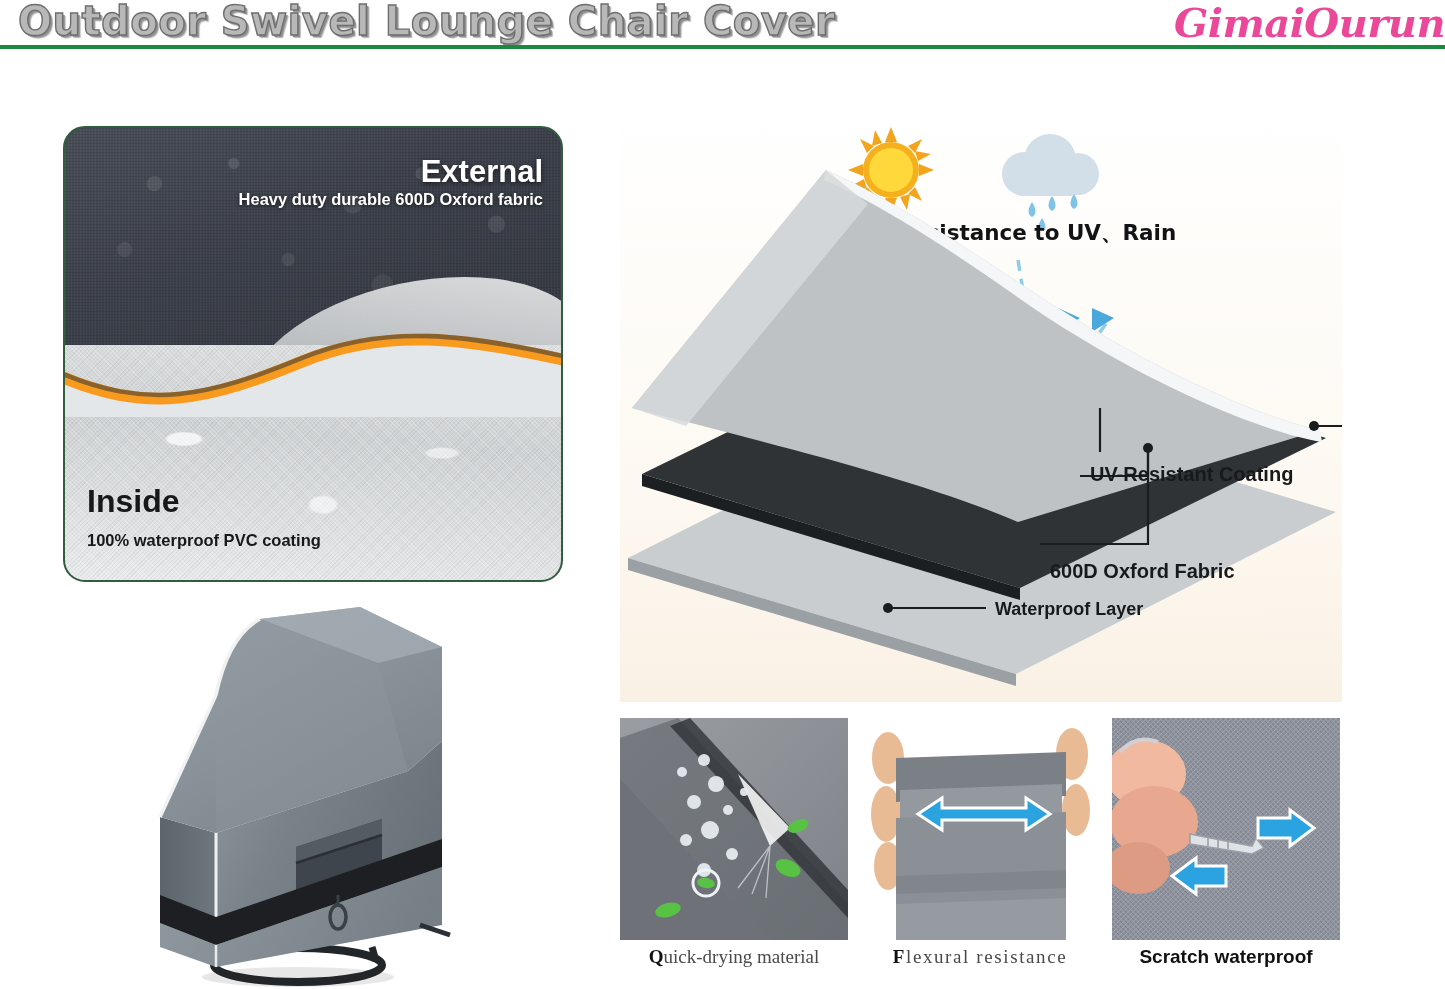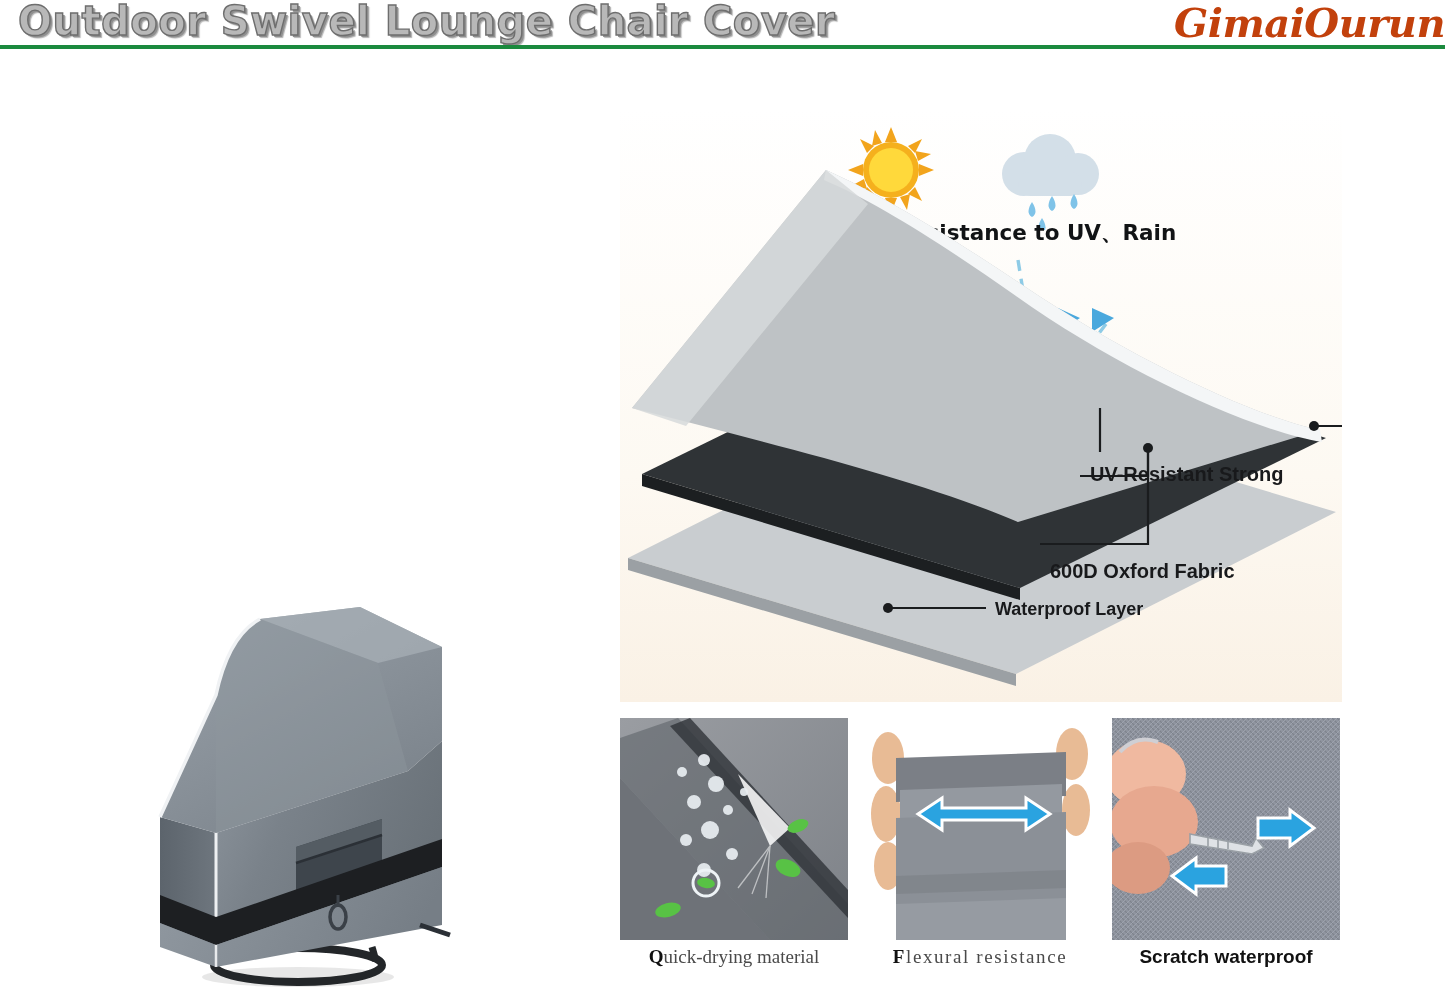--- a/index.html
+++ b/index.html
@@ -23,21 +23,21 @@
     color:#b8b8b8;
     -webkit-text-stroke:1.4px #6e6e6e;
     text-shadow:2px 2px 0 #8f8f8f, 3px 3px 1px rgba(90,90,90,.45);
     white-space:nowrap;
   }
   .logo{
     position:absolute;right:0px;top:-1px;
     font-family:"DejaVu Serif", serif;
     font-style:italic;font-weight:bold;
     font-size:40px;
-    color:#c2410c;
+    color:#ec4899;
     letter-spacing:-0.5px;
     white-space:nowrap;
     margin-left:36px;
   }
   .header-rule{
     position:absolute;left:0;top:45px;width:1445px;height:4px;
     background:#1b8a3e;
   }
 
   
@@ -155,20 +155,36 @@
 <body>
 
 <div class="page">
 
   <div class="header">
     <div class="title">Outdoor Swivel Lounge Chair Cover</div>
     <div class="logo">GimaiOurun</div>
   </div>
   <div class="header-rule"></div>
 
+  <div class="swatch">
+    <div class="dark"></div>
+    <div class="roll"></div>
+    <div class="light"></div>
+
+    <svg class="wave" viewBox="0 0 500 120" preserveAspectRatio="none">
+      <path d="M0,72 C90,118 150,100 240,58 C320,20 400,32 500,58 L500,120 L0,120 Z" fill="#e4e7e9"></path>
+      <path d="M0,72 C90,118 150,100 240,58 C320,20 400,32 500,58" stroke="#f79a1e" stroke-width="13" fill="none"></path>
+      <path d="M0,68 C90,114 150,96 240,54 C320,16 400,28 500,54" stroke="#2f3339" stroke-width="5" fill="none" opacity=".55"></path>
+    </svg>
+
+    <div class="lbl-external">External</div>
+    <div class="lbl-external-sub">Heavy duty durable 600D Oxford fabric</div>
+    <div class="lbl-inside">Inside</div>
+    <div class="lbl-inside-sub">100% waterproof PVC coating</div>
+  </div>
 
   <div class="chair">
     <svg viewBox="0 0 340 394" width="340" height="394">
       <defs>
         <linearGradient id="gBody" x1="0" y1="0" x2="1" y2="0.4">
           <stop offset="0%" stop-color="#8d959d"></stop>
           <stop offset="38%" stop-color="#7a828a"></stop>
           <stop offset="100%" stop-color="#6a7279"></stop>
         </linearGradient>
         <linearGradient id="gSide" x1="0" y1="0" x2="1" y2="0">
@@ -308,21 +324,21 @@
         <circle cx="528" cy="340" r="5" fill="#1a1c1e" stroke="none"></circle>
         <path d="M528,340 L528,436 L420,436"></path>
         <path d="M268,500 L366,500"></path>
         <circle cx="268" cy="500" r="5" fill="#1a1c1e" stroke="none"></circle>
       </g>
       <g stroke="#1a1c1e" stroke-width="2.2" fill="none">
         <path d="M480,300 L480,344"></path>
       </g>
     </svg>
 
-    <div class="lbl-uv">UV-Resistant Strong</div>
+    <div class="lbl-uv">UV-Resistant Coating</div>
     <div class="lbl-600d">600D Oxford Fabric</div>
     <div class="lbl-wp">Waterproof Layer</div>
   </div>
 
   <div class="tiles">
 
     <div class="tile t1">
       <div class="photo">
         <svg width="228" height="222" viewBox="0 0 228 222">
           <defs>

